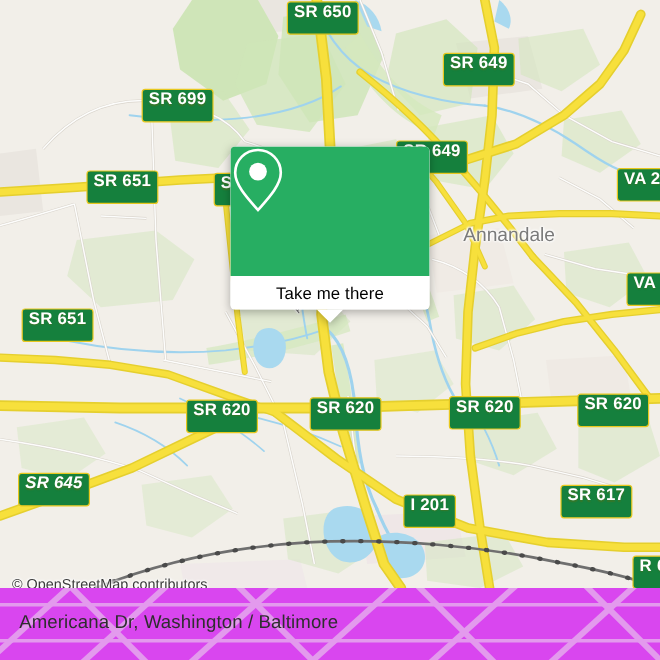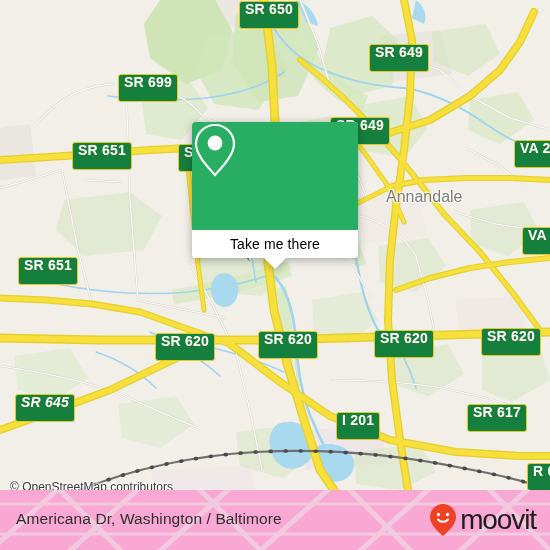--- a/index.html
+++ b/index.html
@@ -39,21 +39,21 @@
   #popup-green{height:108px;background:#27ae62;display:flex;align-items:center;
                justify-content:center;}
   #popup-label-row{height:28px;background:#fff;display:flex;align-items:center;
                    justify-content:center;}
   #popup-label{font-size:14px;color:#000000;letter-spacing:.1px;}
   #popup-notch{position:absolute;left:50%;top:136px;margin-left:-11px;width:0;height:0;
                border-left:11px solid transparent;border-right:11px solid transparent;
                border-top:11px solid #fff;}
 
   
-  #footer{position:absolute;left:0;top:490px;width:550px;height:60px;background:#f9a8d4;
+  #footer{position:absolute;left:0;top:490px;width:550px;height:60px;background:#d946ef;
           overflow:hidden;}
   #footer-watermark{position:absolute;left:0;top:0;width:550px;height:60px;opacity:.5;}
   #footer-title{position:absolute;left:16px;top:20px;font-size:15.5px;color:#2e2e2e;
                 white-space:nowrap;letter-spacing:.1px;}
   #brand{position:absolute;right:14px;top:14px;height:32px;display:flex;
          align-items:center;gap:3px;}
   #brand-word{font-size:28px;color:#1d1d1d;letter-spacing:-1.1px;line-height:28px;
               font-weight:400;}
 </style>
 </head>
@@ -282,24 +282,15 @@
         <path d="M450 70 L560 -30"></path>
         <path d="M40 -20 L130 70"></path>
         <path d="M180 -20 L270 70"></path>
         <path d="M330 -20 L420 70"></path>
         <path d="M470 -20 L560 70"></path>
         <path d="M-20 14 L570 14" stroke-width="3"></path>
         <path d="M-20 44 L570 44" stroke-width="3"></path>
       </g>
     </svg>
     <div id="footer-title">Americana Dr, Washington / Baltimore</div>
-    <div id="brand">
-      <svg width="28" height="34" viewBox="0 0 28 34">
-        <path d="M14 1 C6.8 1 1 6.8 1 14 C1 22 10 29.5 14 33 C18 29.5 27 22 27 14 C27 6.8 21.2 1 14 1 Z" fill="#ef4123"></path>
-        <circle cx="9.4" cy="11.5" r="1.7" fill="#ffffff"></circle>
-        <circle cx="18.6" cy="11.5" r="1.7" fill="#ffffff"></circle>
-        <path d="M9 16.6 C11 19.4 17 19.4 19 16.6" stroke="#ffffff" stroke-width="1.9" fill="none" stroke-linecap="round"></path>
-      </svg>
-      <span id="brand-word">moovit</span>
-    </div>
   </div>
 
 </div>
 
 </body></html>

